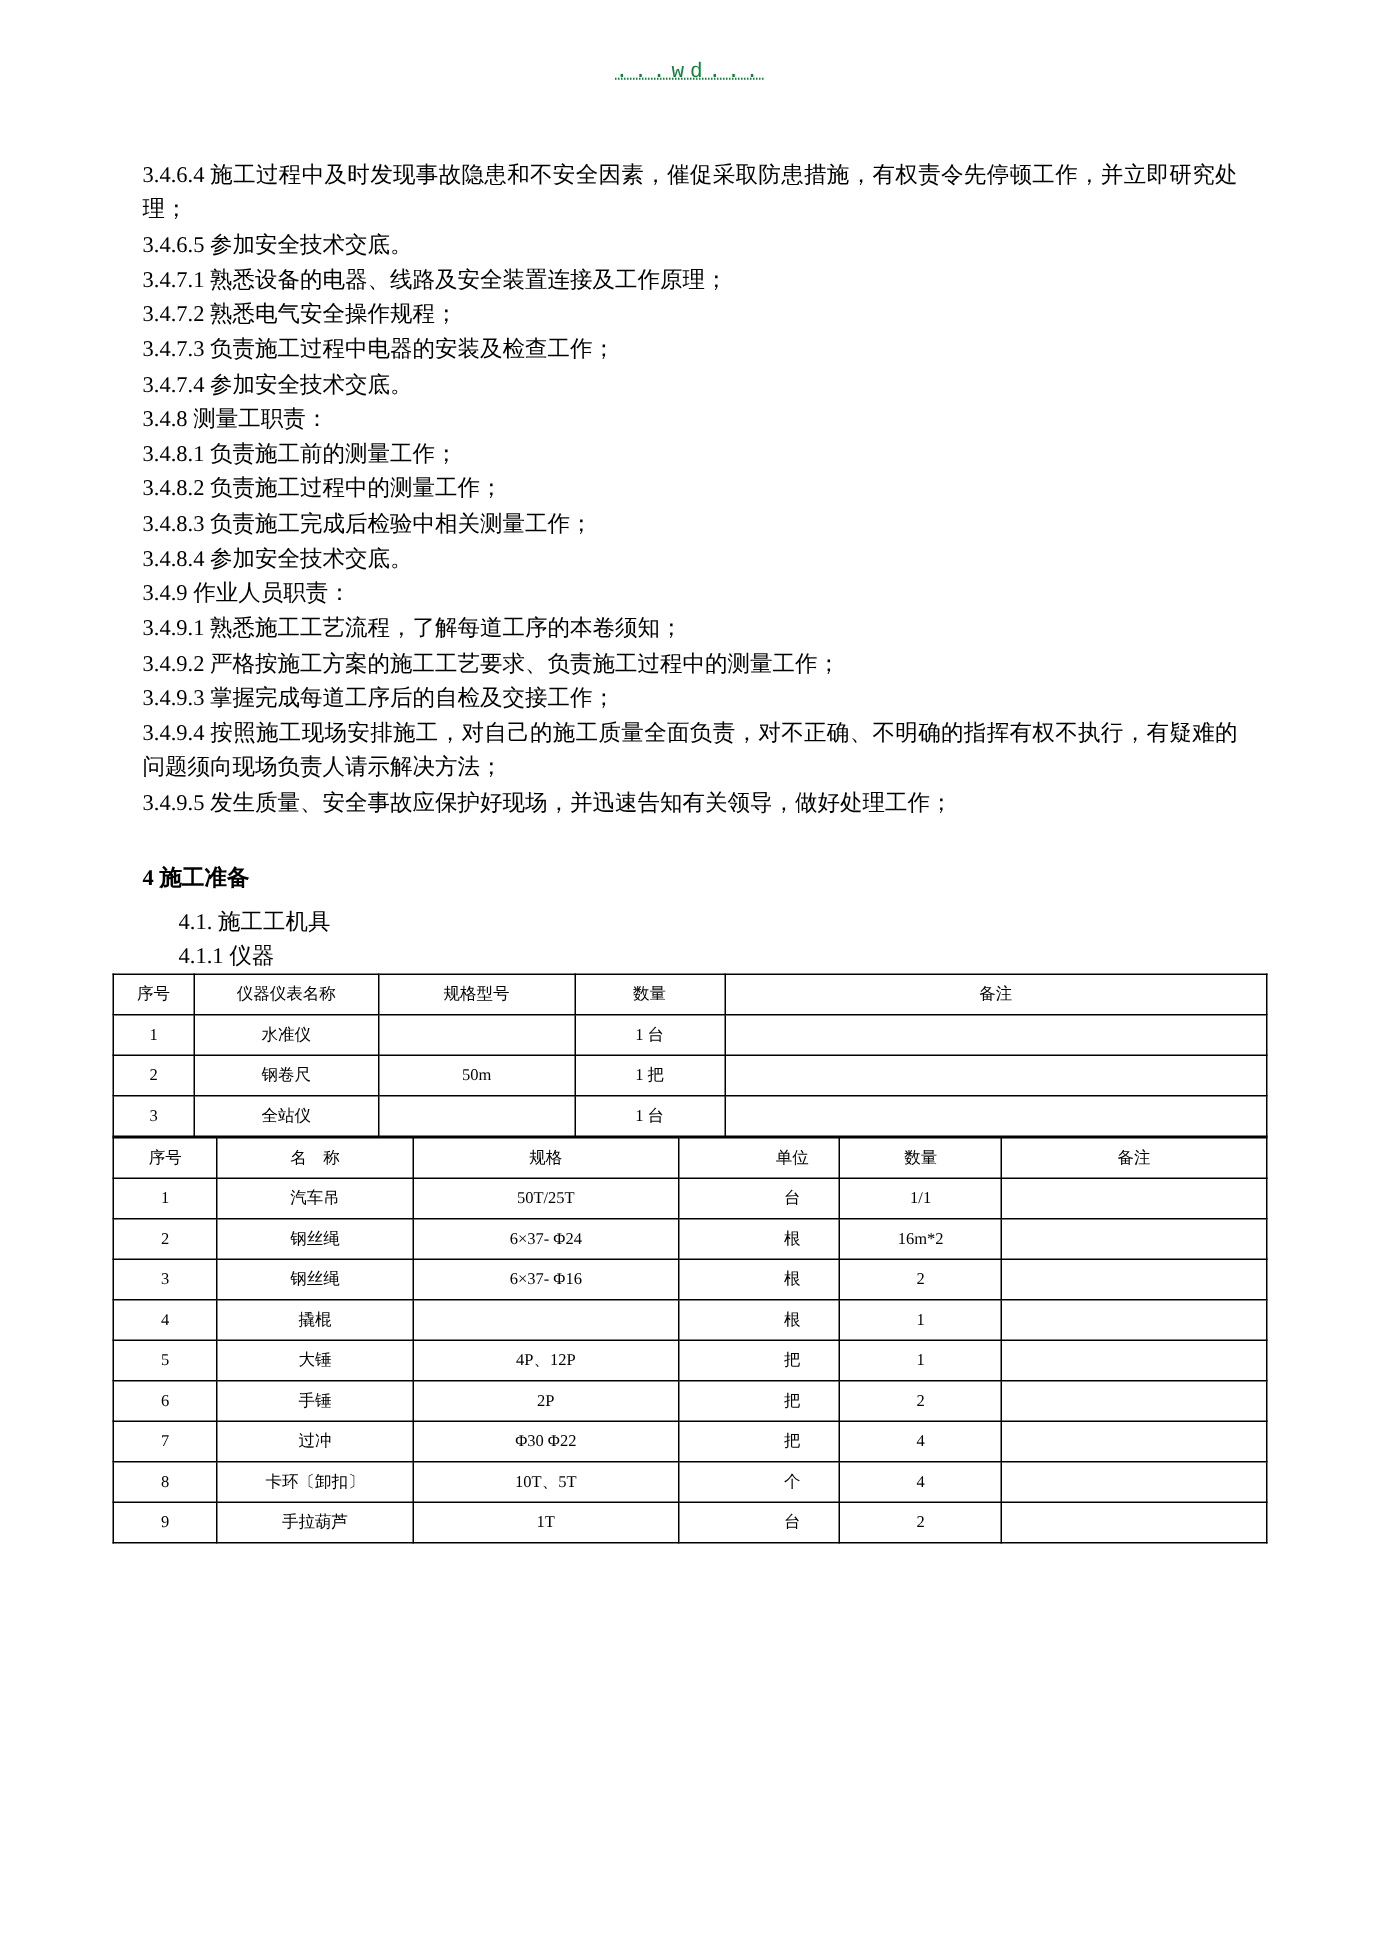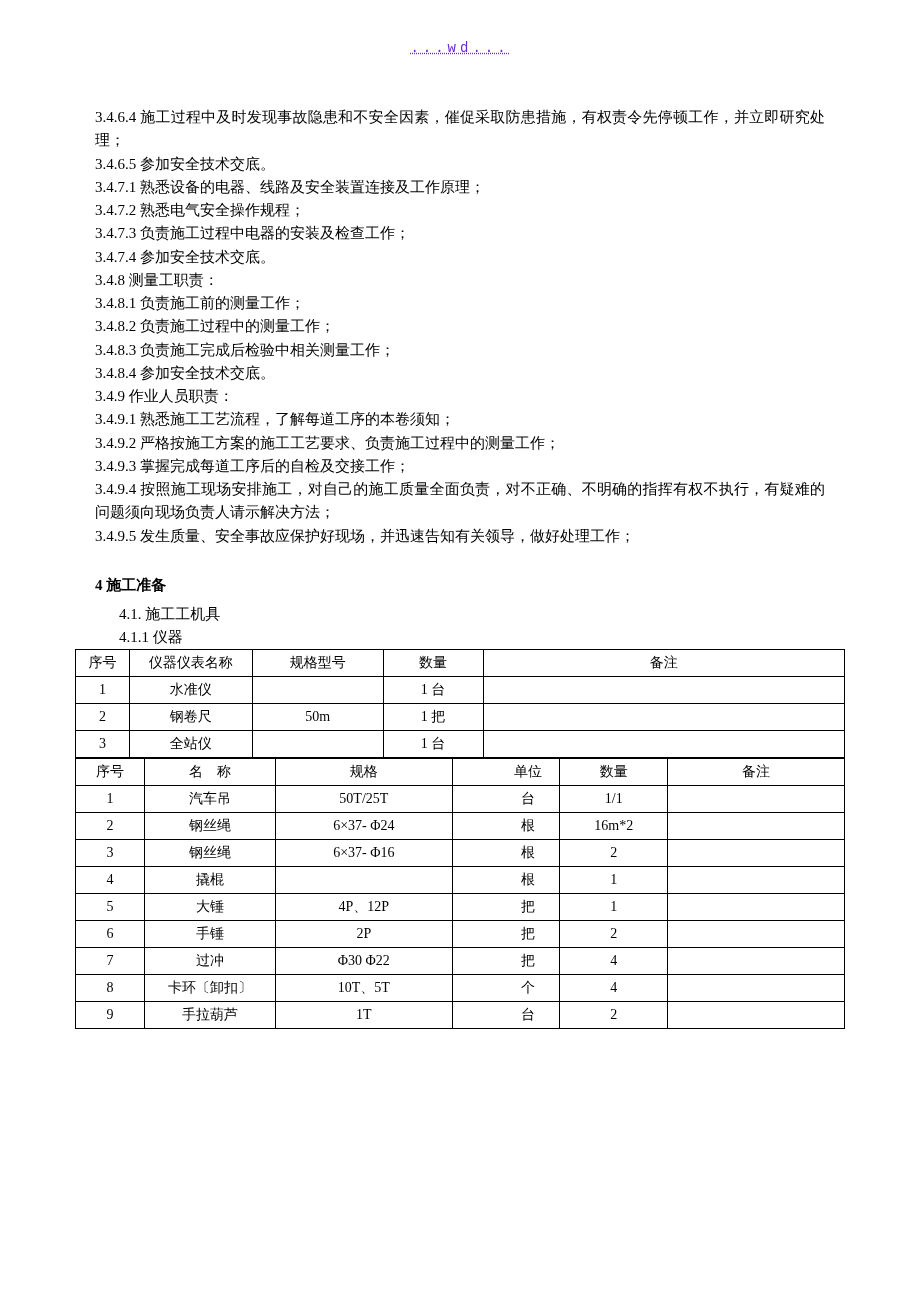--- a/index.html
+++ b/index.html
@@ -9,21 +9,21 @@
     font-family: "SimSun", "宋体", serif;
     font-size: 15px;
     color: #000;
     width: 920px;
   }
   .page {
     padding: 40px 95px 40px 95px;
   }
   .header-link {
     text-align: center;
-    color: #6d28d9;
+    color: #15803d;
     text-decoration: underline dotted;
     font-family: "Courier New", monospace;
     letter-spacing: 4px;
     font-size: 14px;
     margin-bottom: 50px;
   }
   .body-text {
     line-height: 1.55;
     text-align: justify;
   }
@@ -43,21 +43,21 @@
   }
   .subsection {
     margin-top: 6px;
     margin-bottom: 2px;
     text-indent: 24px;
   }
   table {
     border-collapse: collapse;
     width: 100%;
     font-family: "SimSun", "宋体", serif;
-    font-size: 14px;
+    font-size: 11px;
   }
   td {
     border: 1px solid #000;
     padding: 3px 4px;
     text-align: center;
     vertical-align: middle;
     height: 20px;
   }
   .table1 { margin-left: -20px; width: calc(100% + 40px); }
   .table2 { margin-left: -20px; width: calc(100% + 40px); }

